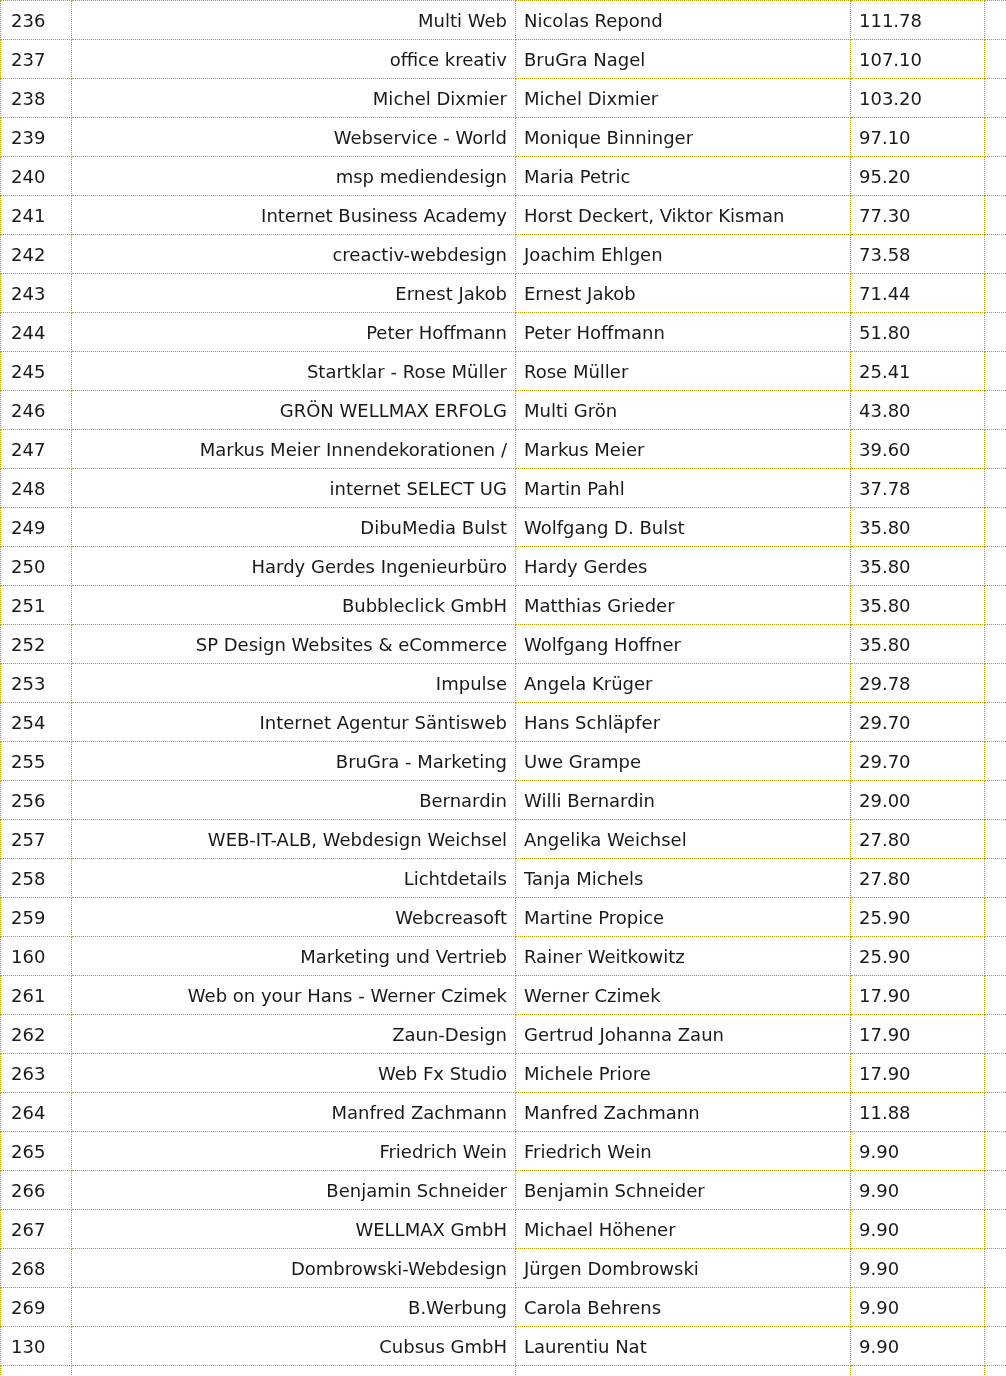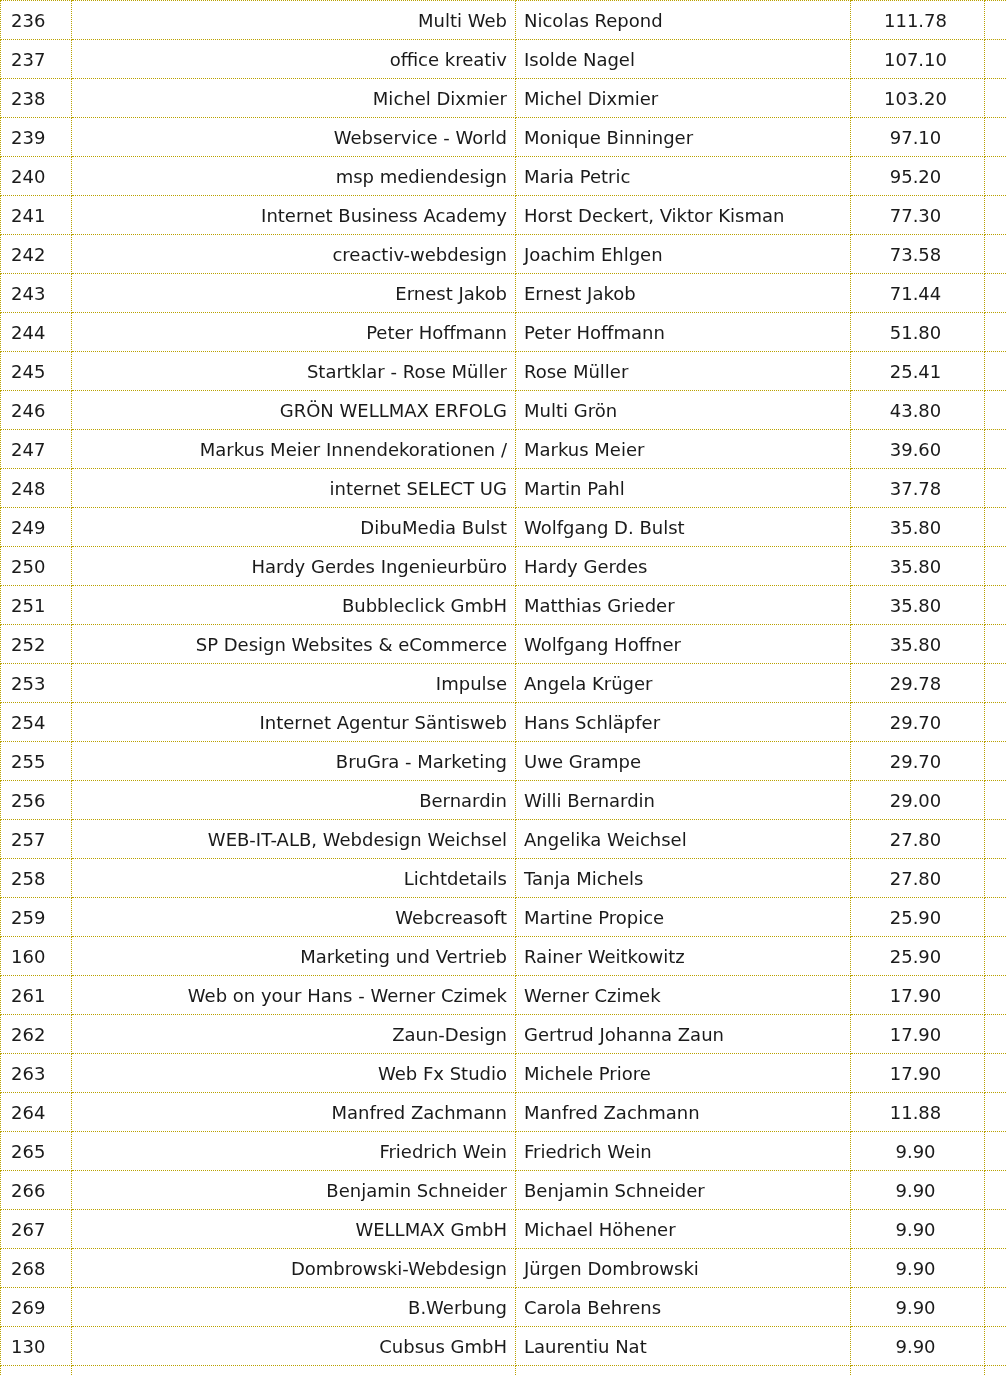--- a/index.html
+++ b/index.html
@@ -43,21 +43,21 @@
   }
   .col-company {
     width: 427px;
     text-align: right;
   }
   .col-person {
     width: 318px;
   }
   .col-score {
     width: 113px;
-    text-align: center;
+    text-align: left;
     padding-right: 12px !important;
   }
   .col-flag {
     width: 86px;
     text-align: center;
     padding: 0 !important;
   }
 </style>
 </head>
 <body>
@@ -68,21 +68,21 @@
         <tr>
           <td class="col-rank">236</td>
           <td class="col-company">Multi Web</td>
           <td class="col-person">Nicolas Repond</td>
           <td class="col-score">111.78</td>
           <td class="col-flag"></td>
         </tr>
         <tr>
           <td class="col-rank">237</td>
           <td class="col-company">office kreativ</td>
-          <td class="col-person">Isolde Nagel</td>
+          <td class="col-person">BruGra Nagel</td>
           <td class="col-score">107.10</td>
           <td class="col-flag"></td>
         </tr>
         <tr>
           <td class="col-rank">238</td>
           <td class="col-company">Michel Dixmier</td>
           <td class="col-person">Michel Dixmier</td>
           <td class="col-score">103.20</td>
           <td class="col-flag"></td>
         </tr>

